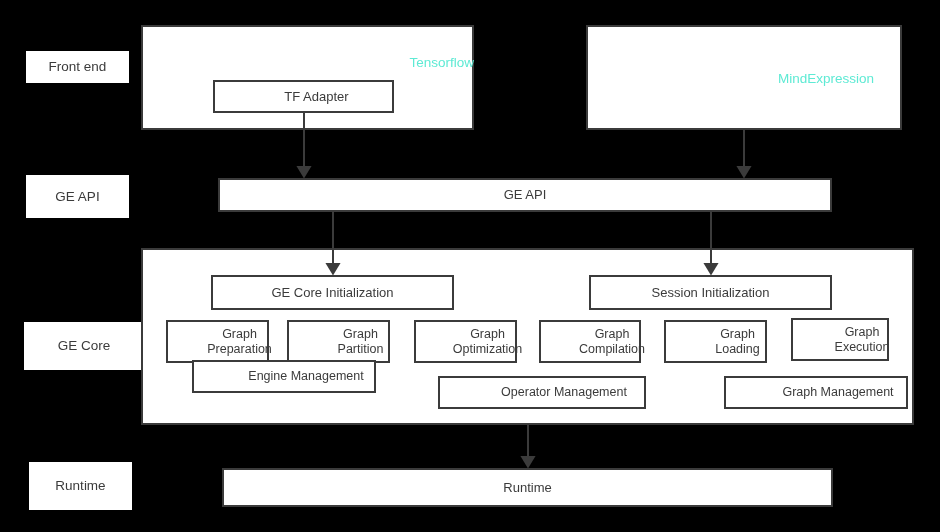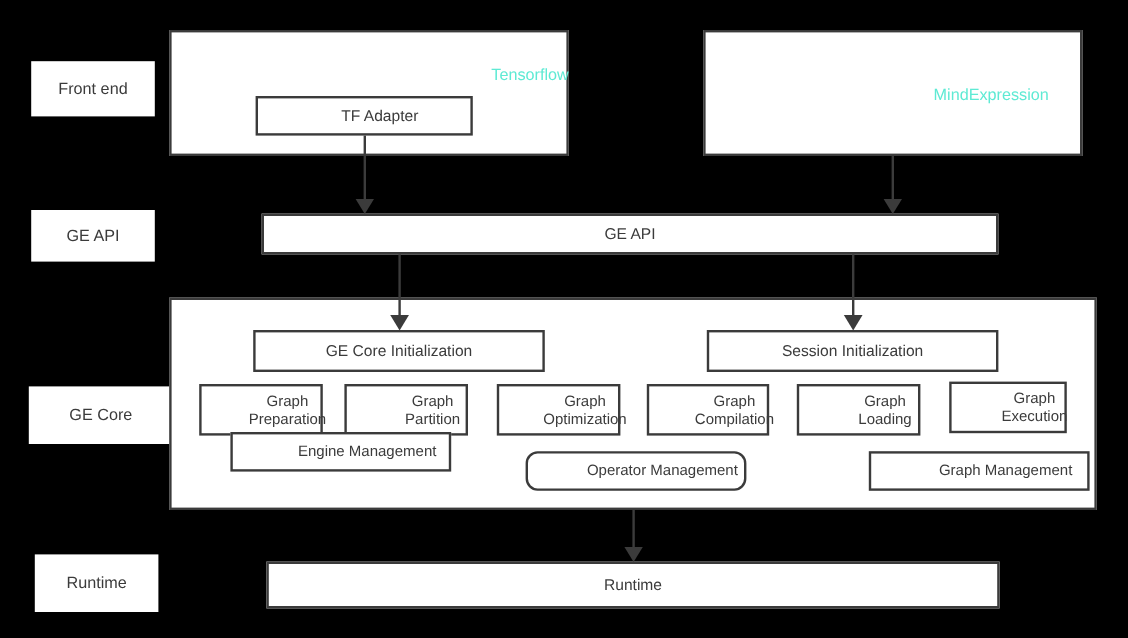--- a/index.html
+++ b/index.html
@@ -65,21 +65,21 @@
     width: 940px;
     height: 532px;
     pointer-events: none;
   }
 </style>
 </head>
 <body>
 
 <div id="canvas">
 
-  <div class="box stage-label" style="left:26px; top:51px; width:103px; height:46px;">Front end</div>
+  <div class="box stage-label" style="left:26px; top:51px; width:103px; height:32px;">Front end</div>
 
   <div class="box stage-label" style="left:26px; top:175px; width:103px; height:43px;">GE API</div>
 
   <div class="box stage-label" style="left:24px; top:322px; width:120px; height:48px;">GE Core</div>
 
   <div class="box stage-label" style="left:29px; top:462px; width:103px; height:48px;">Runtime</div>
 
   <div class="box panel" style="left:141px; top:25px; width:333px; height:105px;"></div>
   <div class="frame-title" style="left:141px; top:55px; width:333px;">Tensorflow</div>
   <div class="box group" style="left:213px; top:80px; width:181px; height:33px; font-size:13px;padding-left:26px;">TF Adapter</div>
@@ -101,21 +101,21 @@
   <div class="box unit" style="left:414px; top:320px; width:103px; height:43px;">Graph
 Optimization</div>
   <div class="box unit" style="left:539px; top:320px; width:102px; height:43px;">Graph
 Compilation</div>
   <div class="box unit" style="left:664px; top:320px; width:103px; height:43px;">Graph
 Loading</div>
   <div class="box unit" style="left:791px; top:318px; width:98px; height:43px;">Graph
 Execution</div>
 
   <div class="box unit" style="left:192px; top:360px; width:184px; height:33px;">Engine Management</div>
-  <div class="box unit" style="left:438px; top:376px; width:184px; height:33px;border-radius:10px;">Operator Management</div>
+  <div class="box unit" style="left:438px; top:376px; width:208px; height:33px;">Operator Management</div>
   <div class="box unit" style="left:688px; top:376px; width:184px; height:33px;margin-left:36px;">Graph Management</div>
 
   <div class="box bar" style="left:222px; top:468px; width:611px; height:39px;">Runtime</div>
 
   <svg class="arrows" viewBox="0 0 940 532">
     <defs>
       <marker id="ah" markerWidth="9" markerHeight="9" refX="3.2" refY="4.5" orient="auto" markerUnits="strokeWidth">
         <path d="M0,0.6 L6.4,4.5 L0,8.4 z" fill="#3b3b3b"></path>
       </marker>
     </defs>

